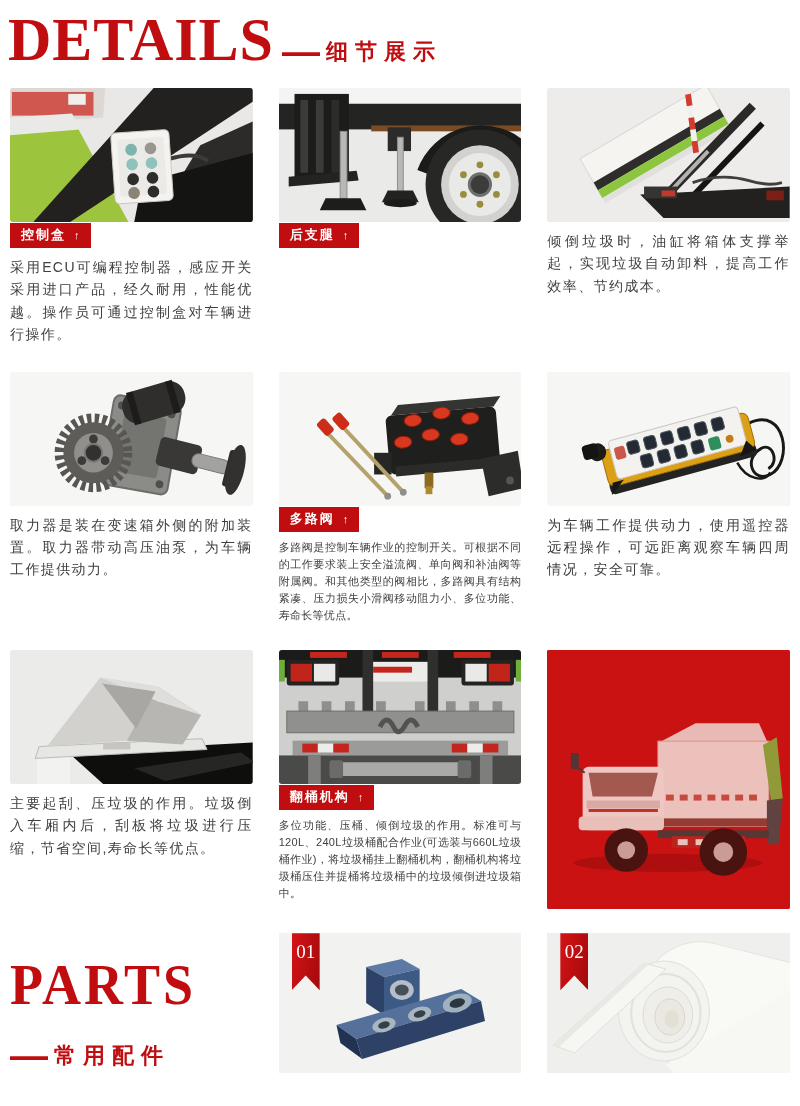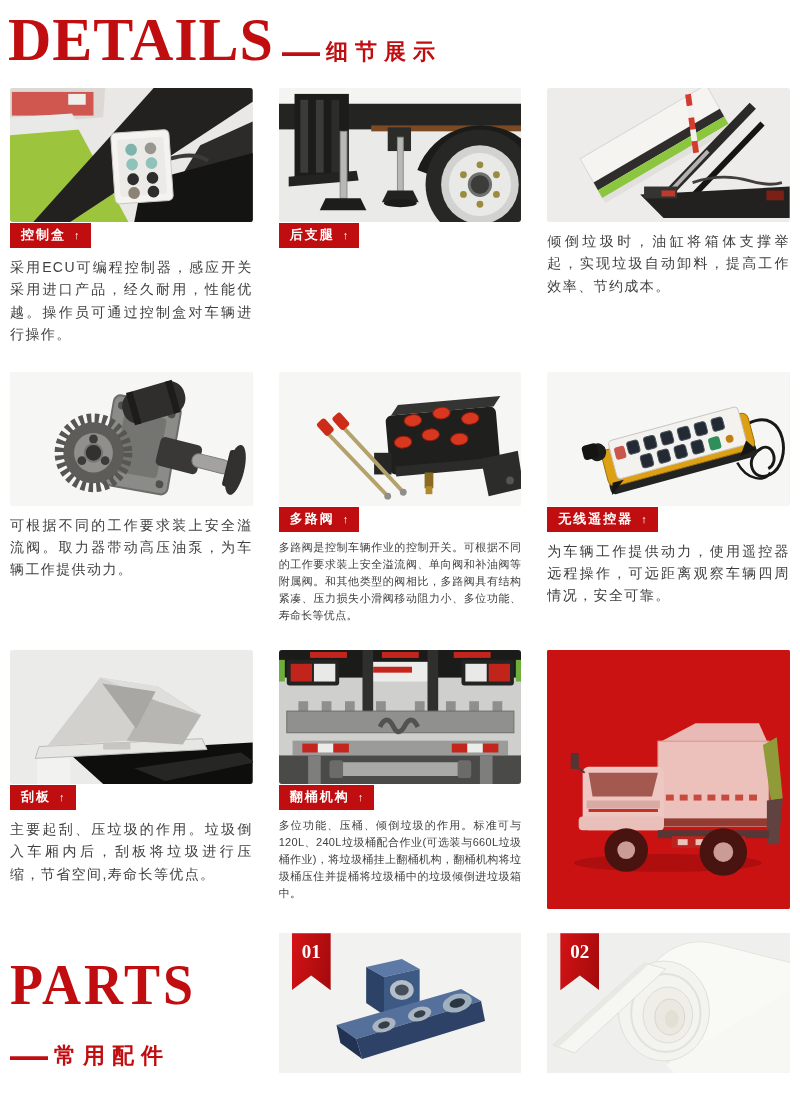--- a/index.html
+++ b/index.html
@@ -45,24 +45,24 @@
   .parts-title-block{padding-top:24px;padding-left:0;}
   .parts-title{
     font-family:"Liberation Serif",serif;font-weight:bold;color:var(--accent);
     font-size:54px;line-height:1.0;letter-spacing:3px;transform:scaleY(1.05);transform-origin:top left;
   }
   .parts-sub{display:flex;align-items:center;margin-top:30px;color:var(--accent);font-weight:bold;}
   .part-card{position:relative;}
   .part-photo{height:140px;background:#f1f1f0;overflow:hidden;}
   .part-photo svg{width:100%;height:100%;display:block;}
   .ribbon{
-    position:absolute;top:0;left:13px;width:39px;height:57px;z-index:2;
+    position:absolute;top:0;left:13px;width:28px;height:57px;z-index:2;
     background:linear-gradient(100deg,#d41316,#a30a0c);
     clip-path:polygon(0 0,100% 0,100% 100%,50% 74%,0 100%);
-    color:#fff;font-family:"Liberation Serif",serif;font-weight:bold;font-size:19px;
+    color:#fff;font-family:"Liberation Serif",serif;font-weight:normal;font-size:19px;
     display:flex;justify-content:center;padding-top:8px;
   }
 </style>
 </head>
 <body>
 
 <div class="page">
 
   <div class="hdr">
     <div class="big-title">DETAILS</div>
@@ -202,21 +202,21 @@
             </g>
           <circle cx="86" cy="82" r="9" fill="#32312f" stroke="#777673" stroke-width="2"></circle>
           <g transform="rotate(14 190 95)">
             <rect x="150" y="74" width="44" height="30" rx="5" fill="#393836"></rect>
             <rect x="186" y="82" width="40" height="14" rx="7" fill="#a3a2a0" stroke="#7b7a78"></rect>
             <rect x="222" y="70" width="12" height="38" rx="3" fill="#2e2d2b"></rect>
             <ellipse cx="232" cy="89" rx="9" ry="26" fill="#32312f"></ellipse>
           </g>
         </svg>
       </div>
-      <p class="desc">可根据不同的工作要求装上安全溢流阀。取力器带动高压油泵，为车辆工作提供动力。</p>
+      <p class="desc">取力器是装在变速箱外侧的附加装置。取力器带动高压油泵，为车辆工作提供动力。</p>
     </div>
 
     <div class="card">
       <div class="photo">
         <svg viewBox="0 0 250 136" preserveAspectRatio="none">
           <rect width="250" height="136" fill="#f6f6f4"></rect>
           <g transform="rotate(-5 165 72)">
             <polygon points="118,40 224,40 232,30 126,30" fill="#343432"></polygon>
             <rect x="112" y="40" width="114" height="60" rx="6" fill="#1f1f1d"></rect>
             <g fill="#d8381f" stroke="#8e1b0c">
@@ -277,40 +277,38 @@
                 <rect x="150" y="75" width="12" height="13" rx="3"></rect>
               </g>
             <rect x="72" y="60" width="11" height="13" rx="3" fill="#c8584a"></rect>
             <rect x="168" y="76" width="12" height="13" rx="3" fill="#2f8f5b"></rect>
             <circle cx="190" cy="82" r="4" fill="#c07f10"></circle>
             <polygon points="62,94 74,94 58,106" fill="#161614"></polygon>
             <polygon points="206,88 214,100 196,102" fill="#161614"></polygon>
           </g>
         </svg>
       </div>
-      <div><span class="badge"><span>无线遥控器</span><span class="arrow">↑</span></span></div>
       <p class="desc">为车辆工作提供动力，使用遥控器远程操作，可远距离观察车辆四周情况，安全可靠。</p>
     </div>
 
     <div class="card">
       <div class="photo">
         <svg viewBox="0 0 250 136" preserveAspectRatio="none">
           <rect width="250" height="136" fill="#ebebe9"></rect>
           <rect x="28" y="100" width="34" height="36" fill="#f2f2f0"></rect>
           <polygon points="60,104 250,94 250,136 96,136" fill="#0e0e0c"></polygon>
           <polygon points="128,120 238,104 252,114 160,133" fill="#262624"></polygon>
           <polygon points="30,98 198,90 203,101 26,110" fill="#e6e6e3" stroke="#b9b9b6"></polygon>
           <polygon points="38,98 93,28 152,37 120,92" fill="#d2d1ce"></polygon>
           <polygon points="152,37 197,66 178,96 120,92" fill="#b7b6b3"></polygon>
           <polygon points="93,28 152,37 197,66 152,52" fill="#dededb"></polygon>
           <polygon points="95,34 130,80 150,42" fill="#a8a7a4"></polygon>
           <rect x="96" y="94" width="28" height="7" fill="#c6c5c2"></rect>
         </svg>
       </div>
-      <div><span class="badge"><span>刮板</span><span class="arrow">↑</span></span></div>
       <p class="desc">主要起刮、压垃圾的作用。垃圾倒入车厢内后，刮板将垃圾进行压缩，节省空间,寿命长等优点。</p>
     </div>
 
     <div class="card">
       <div class="photo">
         <svg viewBox="0 0 250 136" preserveAspectRatio="none">
           <rect width="250" height="136" fill="#cfcfcd"></rect>
           <rect width="250" height="28" fill="#1b1b19"></rect>
           <g fill="#c4261d">
               <rect x="32" y="2" width="38" height="6"></rect>

